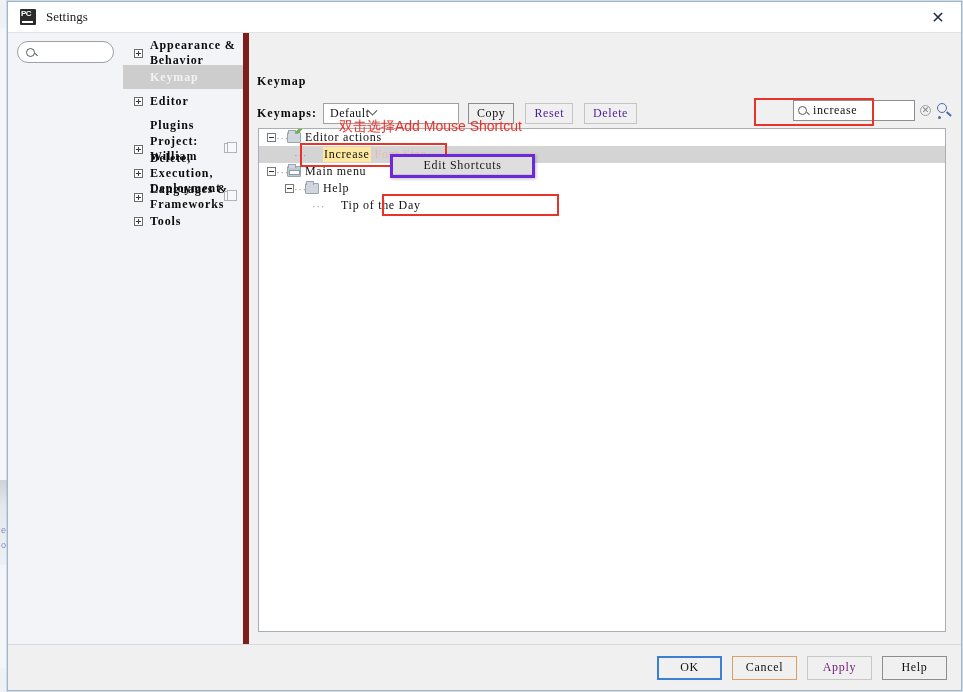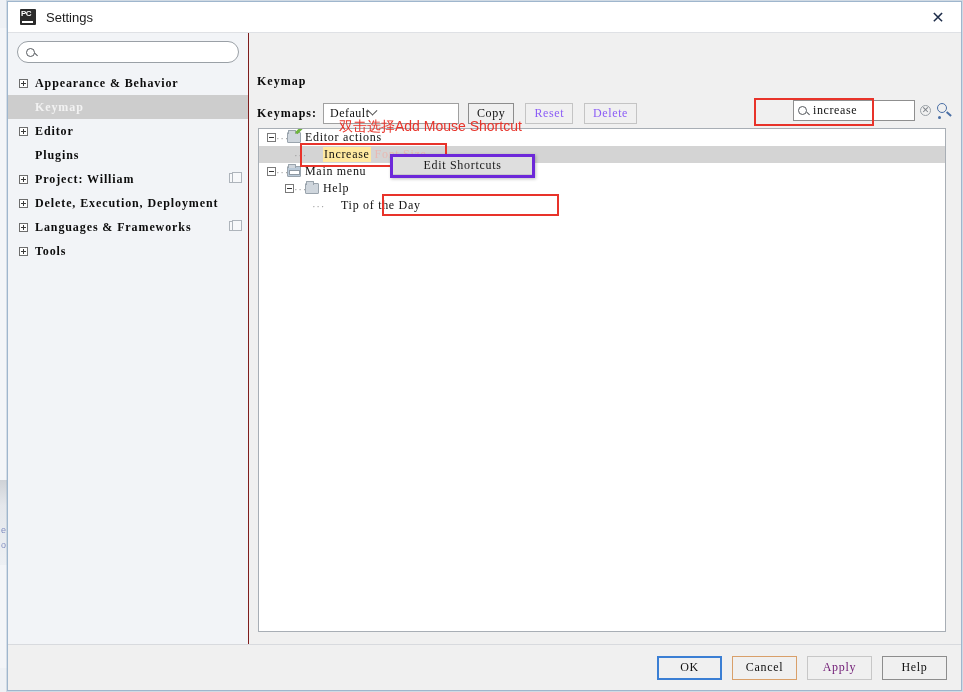--- a/index.html
+++ b/index.html
@@ -56,37 +56,37 @@
     content: "PC"; position: absolute; left: 1px; top: 0px;
     font-size: 8px; color: #fff; font-family: "Liberation Sans", sans-serif;
     letter-spacing: -0.5px; font-weight: bold; line-height: 10px;
   }
   #pc-icon:before {
     content: ""; position: absolute; left: 2px; bottom: 2px;
     width: 11px; height: 2px; background: #fff;
   }
   #title-text {
     margin-left: 10px; font-size: 13px; color: #1c1c1c;
-    font-family: Liberation Sans, sans-serif;
+    font-family: Liberation Serif, serif;
   }
   #close-btn {
     position: absolute; right: 0px; top: 0px; width: 46px; height: 30px;
     display: flex; align-items: center; justify-content: center;
     font-size: 16px; color: #1e2d4a; cursor: default;
   }
 
   
   #dlg-body { flex: 1; display: flex; min-height: 0; background: #f0f0f0; }
 
   
   #sidebar {
     width: 241px; min-width: 241px;
     background: #f2f4f7;
-    border-right: 1px solid #7f1d1d;
-    display: flex; flex-direction: column;
+    border-right: 6px solid #7f1d1d;
+    display: flex; 
     padding-top: 8px;
   }
   #side-search-wrap { padding: 0 9px 8px 9px; }
   #side-search {
     width: 100%; height: 22px; border: 1px solid #9aa0a6;
     border-radius: 11px; background: #fff;
     display: flex; align-items: center; padding-left: 8px;
   }
   #side-search input {
     border: none; outline: none; background: transparent;
@@ -157,21 +157,21 @@
     width: 7px; height: 7px; border-right: 1.6px solid #4f4f4f; border-bottom: 1.6px solid #4f4f4f;
     transform: rotate(45deg) translate(-2px,-2px);
   }
   .btn {
     height: 21px; min-width: 38px; margin-left: 9px;
     background: #f0f0f0; border: 1px solid #8d8d8d;
     font-family: "Liberation Serif", serif; font-size: 12px; letter-spacing: .6px;
     color: #111; display: flex; align-items: center; justify-content: center;
     padding: 0 8px; cursor: default;
   }
-  .btn.disabled { color: #8b5cf6; border-color: #c4c4c4; margin-left: 11px; }
+  .btn.disabled { color: #4c1d95; border-color: #c4c4c4; margin-left: 11px; }
 
   
   #tree-toolbar {
     display: flex; align-items: center; margin: 12px 0 0 14px; height: 22px; gap: 12px;
   }
   .tb-ic { width: 15px; height: 15px; position: relative; cursor: default; }
   .ic-expand:before, .ic-collapse:before {
     content:""; position:absolute; left:1px; right:1px; top:1px; height:2px; background:#3f6fa8;
   }
   .ic-expand:after {

